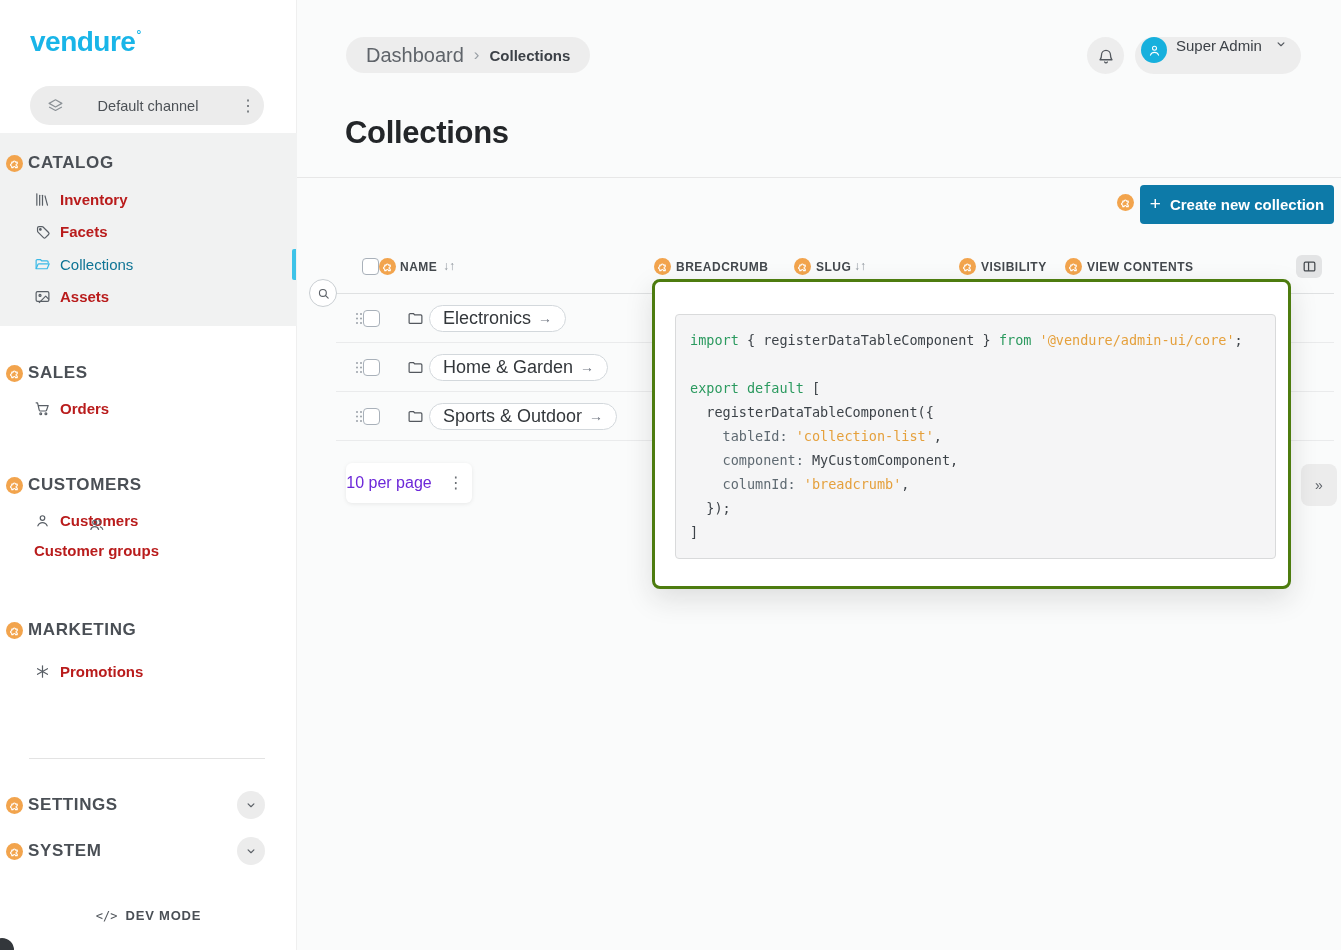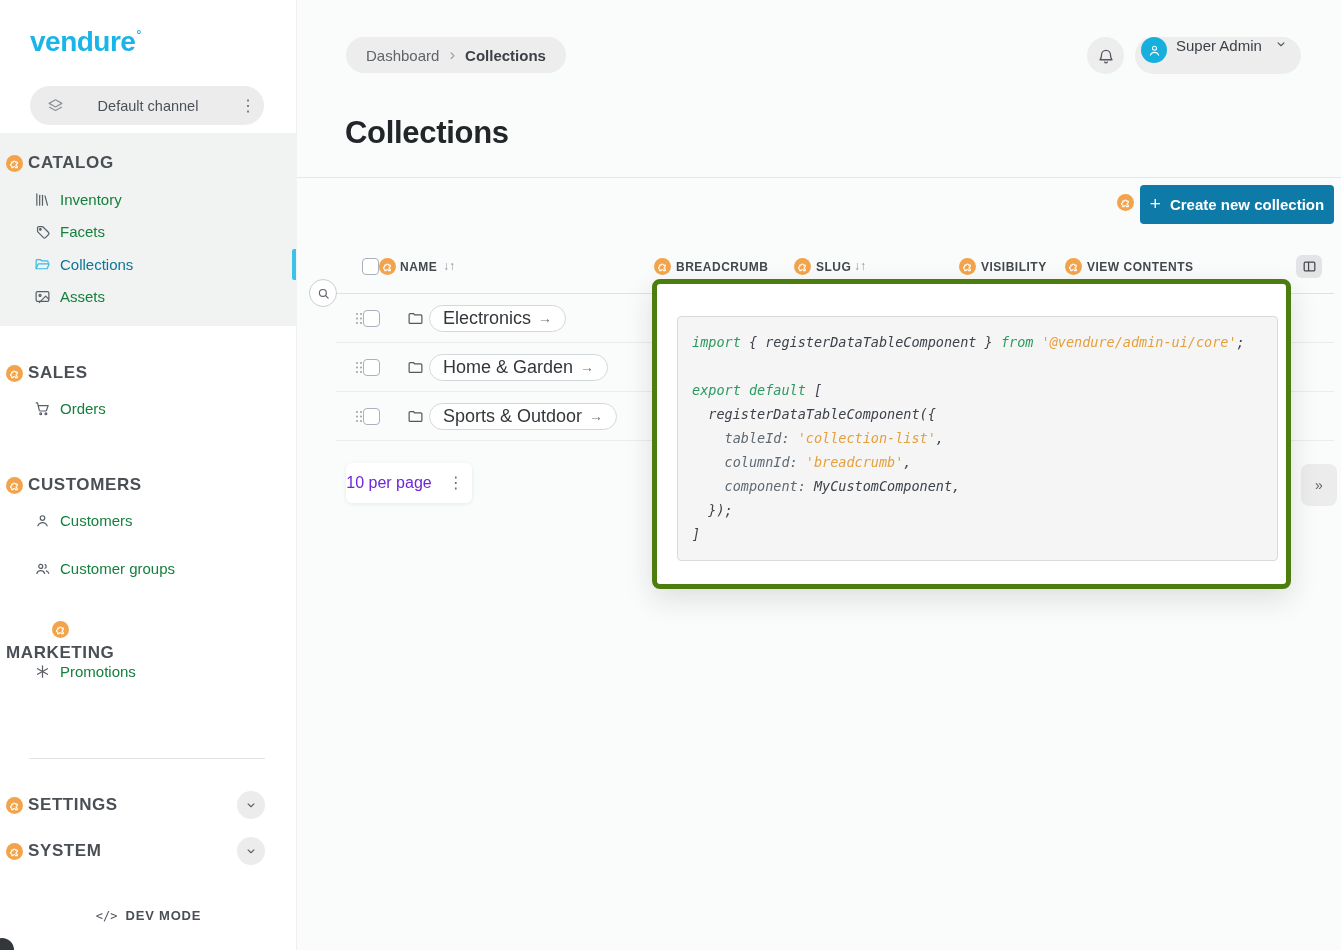--- a/index.html
+++ b/index.html
@@ -14,36 +14,36 @@
   .channel-pill { position:absolute; left:30px; top:86px; width:234px; height:39px; background:#ececec; border-radius:20px; display:flex; align-items:center; cursor:pointer; }
   .channel-pill .ic { color:#8b9196; margin-left:17px; display:flex; }
   .channel-pill .lbl { flex:1; text-align:center; font-size:14.5px; color:#4c5156; }
   .kebab { color:#6b7075; font-size:16px; line-height:1; padding:4px 8px; cursor:pointer; }
   .catalog-block { position:absolute; left:0; top:133px; width:297px; height:193px; background:#f1f2f2; }
   .active-bar { position:absolute; right:0; top:249px; width:4px; height:31px; background:#3ec3e8; border-radius:2px 0 0 2px; }
   .sec-head { position:absolute; left:6px; display:flex; align-items:center; gap:5px; height:18px; }
   .sec-head .sec-lbl { font-size:17px; font-weight:700; letter-spacing:0.6px; color:#4a4f55; }
   .badge { width:17px; height:17px; border-radius:50%; background:#f2a44d; display:flex; align-items:center; justify-content:center; flex:0 0 17px; cursor:pointer; }
   .badge svg { width:11px; height:11px; color:#fff; }
-  .nav-item { position:absolute; left:34px; display:flex; align-items:center; gap:9px; height:22px; cursor:pointer; color:#15803d; font-size:15px; }
+  .nav-item { position:absolute; left:34px; display:flex; align-items:center; gap:9px; height:22px; cursor:pointer; color:#b91c1c; font-size:15px;font-weight:bold; }
   .nav-item .ic { display:flex; color:#595f66; }
   .nav-item.active { color:#0e7495; font-weight:500; }
   .nav-item.active .ic { color:#3ab9e6; }
   .side-divider { position:absolute; left:29px; top:758px; width:236px; height:1px; background:#e3e3e3; }
   .chev-btn { position:absolute; width:28px; height:28px; border-radius:50%; background:#ececec; display:flex; align-items:center; justify-content:center; color:#5b6066; cursor:pointer; }
   .chev-btn svg { width:14px; height:14px; }
   .devmode { position:absolute; left:0; top:908px; width:297px; display:flex; align-items:center; justify-content:center; gap:8px; cursor:pointer; }
   .devmode .glyph { font-family:"DejaVu Sans Mono", monospace; font-size:12px; color:#53585e; }
   .devmode .lbl { font-size:13px; font-weight:600; letter-spacing:0.8px; color:#4a4f55; }
   .debug-bubble { position:absolute; left:-10px; top:938px; width:24px; height:24px; border-radius:50%; background:#33373b; }
 
   
   .main { position:absolute; left:297px; top:0; width:1044px; height:950px; }
   .breadcrumb { position:absolute; left:49px; top:37px; height:36px; background:#ededed; border-radius:18px; display:flex; align-items:center; padding:0 20px; gap:10px; }
-  .breadcrumb .bc-link { font-size:15px; color:#5f646a; cursor:pointer; }
+  .breadcrumb .bc-link { font-size:20px; color:#5f646a; cursor:pointer; }
   .breadcrumb .bc-sep { font-size:17px; color:#9aa0a6; }
   .breadcrumb .bc-current { font-size:15px; color:#3c4147; font-weight:600; cursor:pointer; }
   .bell-btn { position:absolute; left:790px; top:37px; width:37px; height:37px; border-radius:50%; background:#ededed; display:flex; align-items:center; justify-content:center; color:#53585e; cursor:pointer; }
   .bell-btn svg { width:18px; height:18px; }
   .user-pill { position:absolute; left:838px; top:37px; width:166px; height:37px; background:#ededed; border-radius:19px; display:flex; align-items:flex-start; padding:0 13px 0 6px; gap:9px; cursor:pointer; }
   .avatar { width:26px; height:26px; border-radius:50%; background:#17b0dd; display:flex; align-items:center; justify-content:center; color:#fff; flex:0 0 26px; }
   .avatar svg { width:15px; height:15px; }
   .user-pill .name { font-size:15px; color:#3c4147; flex:1; }
   .user-pill .chev { color:#53585e; display:flex; }
   .user-pill .chev svg { width:14px; height:14px; }
@@ -76,21 +76,21 @@
   .chip { position:absolute; left:93px; height:27px; border:1px solid #d3d8dc; border-radius:14px; background:#fff; display:flex; align-items:center; gap:7px; padding:0 13px; cursor:pointer; }
   .chip .nm { font-size:18px; color:#33373b; }
   .chip .ar { font-size:14px; color:#6f7580; }
 
   
   .perpage { position:absolute; left:49px; top:463px; width:126px; height:40px; background:#fff; border-radius:6px; box-shadow:0 1px 4px rgba(0,0,0,0.08); display:flex; align-items:center; justify-content:center; gap:8px; cursor:pointer; }
   .perpage .lbl { font-size:16px; color:#6d28d9; }
   .next-btn { position:absolute; left:1004px; top:464px; width:36px; height:42px; background:#ececec; border-radius:8px; display:flex; align-items:center; justify-content:center; font-size:14px; color:#5d6268; cursor:pointer; }
 
   
-  .popover { position:absolute; left:355px; top:279px; width:639px; height:310px; background:#fff; border:5px solid #4d7c0f; border-radius:8px; box-shadow:0 10px 28px rgba(30,30,30,0.13); z-index:5;font-style:italic; }
+  .popover { position:absolute; left:355px; top:279px; width:639px; height:310px; background:#fff; border:3px solid #4d7c0f; border-radius:8px; box-shadow:0 10px 28px rgba(30,30,30,0.13); z-index:5; }
   .code-block { position:absolute; left:20px; top:32px; width:601px; height:245px; background:#f5f5f6; border:1px solid #d9dadb; border-radius:4px; padding:13px 0 0 14px; overflow:hidden; }
   .code-line { white-space:pre; font-family:"DejaVu Sans Mono", monospace; font-size:13.5px; line-height:24px; }
   .tok-kw { color:#2b9a5f; }
   .tok-str { color:#e5a03c; }
   .tok-pl { color:#3d4349; }
   .tok-prop { color:#5f6a72; }
 </style>
 </head>
 <body>
 
@@ -272,30 +272,30 @@
       <span class="sec-lbl">CUSTOMERS</span>
     </div>
     <div class="nav-item" style="top:509px;">
       <span class="ic">
           <svg width="17" height="17">
             <use href="#i-user"></use>
           </svg>
         </span>
       <span>Customers</span>
     </div>
-    <div class="nav-item" style="top:557px;">
+    <div class="nav-item" style="top:516px;flex-direction:column;">
       <span class="ic">
           <svg width="17" height="17">
             <use href="#i-users"></use>
           </svg>
         </span>
       <span>Customer groups</span>
     </div>
 
-    <div class="sec-head" style="top:621px;flex-direction:column;">
+    <div class="sec-head" style="top:621px;">
       <span class="badge">
           <svg>
             <use href="#i-puzzle"></use>
           </svg>
         </span>
       <span class="sec-lbl">MARKETING</span>
     </div>
     <div class="nav-item" style="top:660px;">
       <span class="ic">
           <svg width="17" height="17">
@@ -490,21 +490,21 @@
         <span>»</span>
       </div>
 
     <div class="popover">
       <div class="code-block">
           <div class="code-line"><span class="tok-kw">import</span><span class="tok-pl"> { registerDataTableComponent } </span><span class="tok-kw">from</span><span class="tok-pl"> </span><span class="tok-str">'@vendure/admin-ui/core'</span><span class="tok-pl">;</span></div>
           <div class="code-line">&nbsp;</div>
           <div class="code-line"><span class="tok-kw">export</span><span class="tok-pl"> </span><span class="tok-kw">default</span><span class="tok-pl"> [</span></div>
           <div class="code-line"><span class="tok-pl">  registerDataTableComponent({</span></div>
           <div class="code-line"><span class="tok-prop">    tableId: </span><span class="tok-str">'collection-list'</span><span class="tok-pl">,</span></div>
+          <div class="code-line"><span class="tok-prop">    component: </span><span class="tok-pl">MyCustomComponent,</span></div>
           <div class="code-line"><span class="tok-prop">    columnId: </span><span class="tok-str">'breadcrumb'</span><span class="tok-pl">,</span></div>
-          <div class="code-line"><span class="tok-prop">    component: </span><span class="tok-pl">MyCustomComponent,</span></div>
           <div class="code-line"><span class="tok-pl">  });</span></div>
           <div class="code-line"><span class="tok-pl">]</span></div>
         </div>
     </div>
 
   </main>
 </div>
 
 </body></html>

